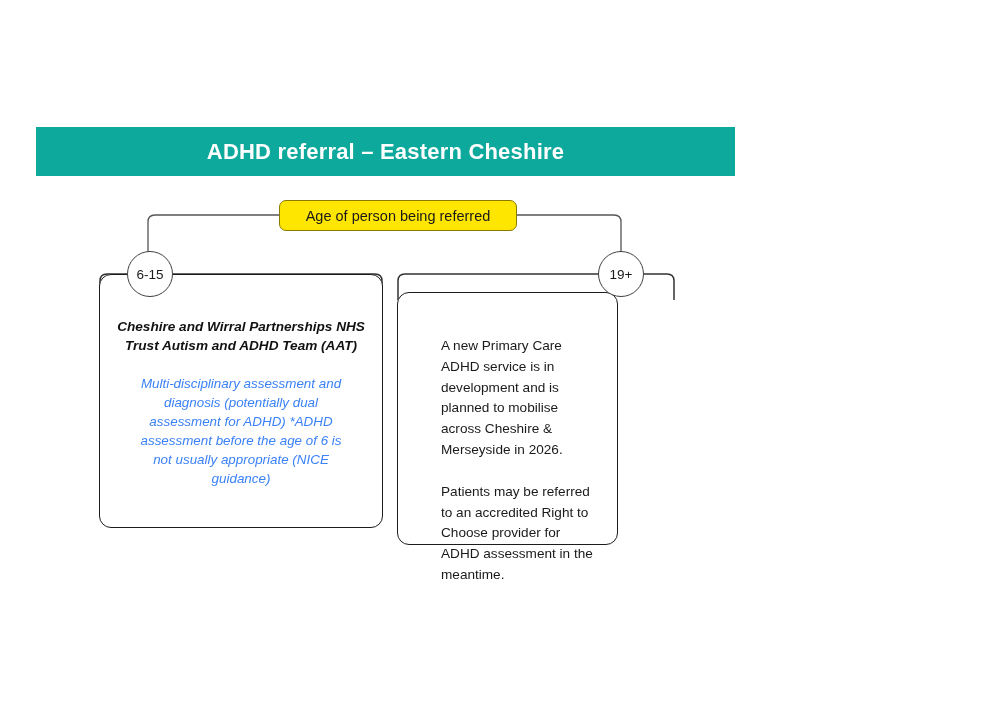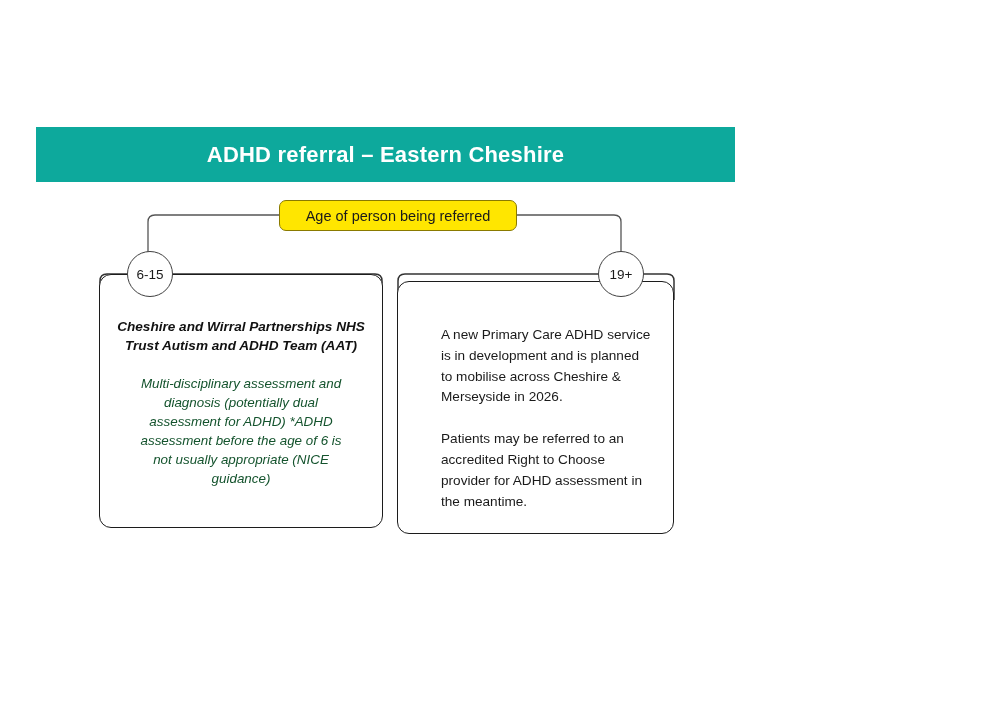--- a/index.html
+++ b/index.html
@@ -19,21 +19,21 @@
     left: 0; top: 0;
     width: 1000px;
     height: 708px;
   }
   
   .header-banner {
     position: absolute;
     left: 36px;
     top: 127px;
     width: 699px;
-    height: 55px;
+    height: 49px;
     background: #0DA99C;
     display: flex;
     align-items: center;
     justify-content: center;
     box-sizing: border-box;
   }
   .header-title {
     color: #ffffff;
     font-size: 22px;
     font-weight: bold;
@@ -105,42 +105,42 @@
   }
   .outcome-box.left {
     left: 99px;
     top: 274px;
     width: 284px;
     height: 254px;
     font-style: italic;
   }
   .outcome-box.right {
     left: 397px;
-    top: 281px;
-    width: 277px;
+    top: 292px;
+    width: 221px;
     height: 253px;
   }
   .box-inner-left {
     position: absolute;
     left: 14px;
     right: 14px;
     top: 42px;
     text-align: center;
   }
   .box-heading {
     font-size: 13.6px;
     font-weight: bold;
     color: #111111;
     line-height: 1.42;
     font-family: "Liberation Sans", sans-serif;
     margin: 0;
   }
   .box-body-centered {
     font-size: 13.4px;
-    color: #14532d;
+    color: #3b82f6;
     line-height: 1.42;
     font-family: "Liberation Sans", sans-serif;
     margin: 16px;
     margin-top: 18px;
   }
   .box-inner-right {
     position: absolute;
     left: 43px;
     right: 22px;
     top: 43px;

